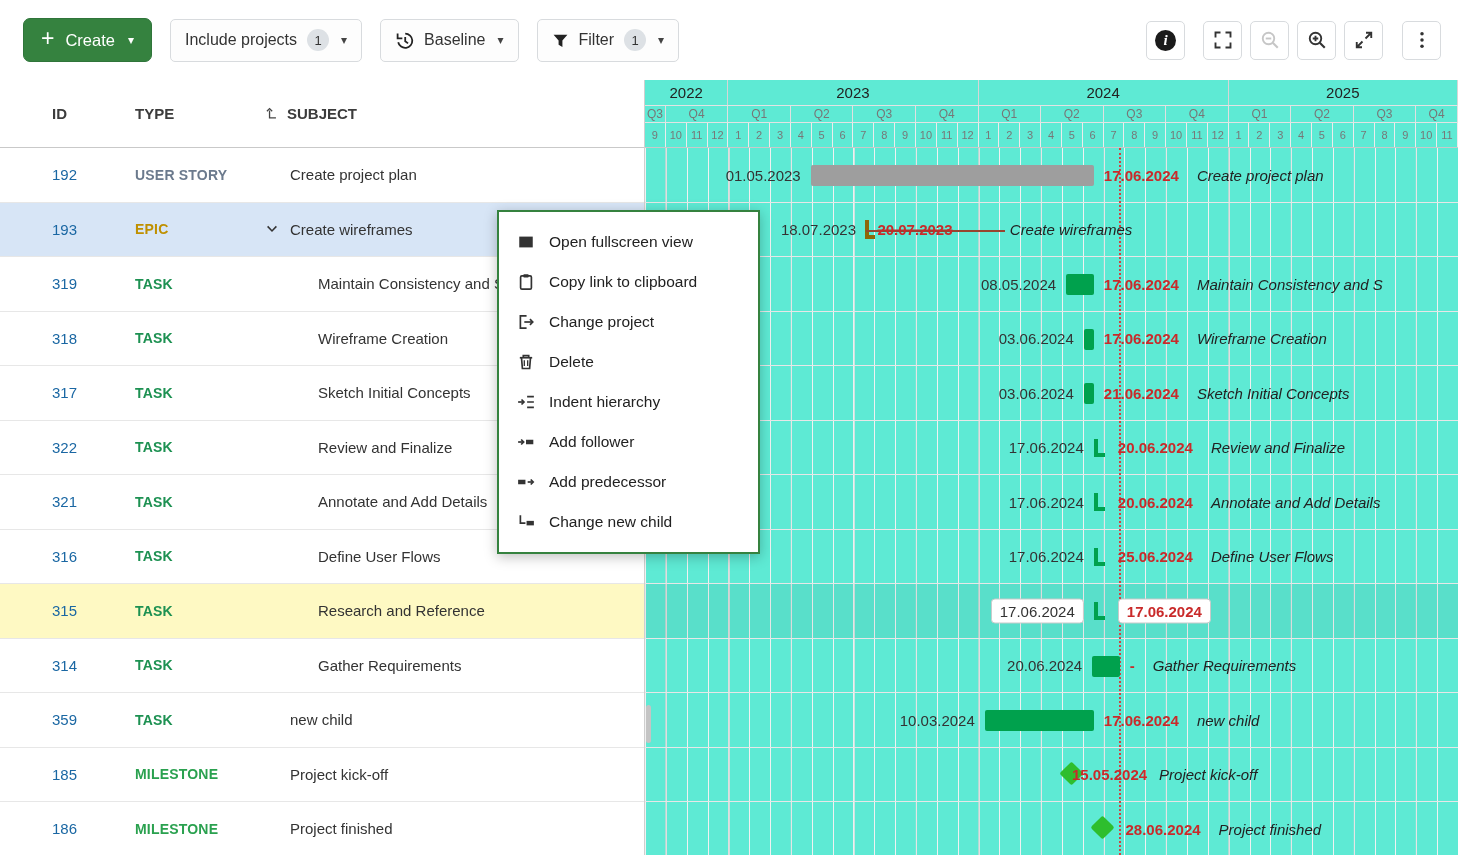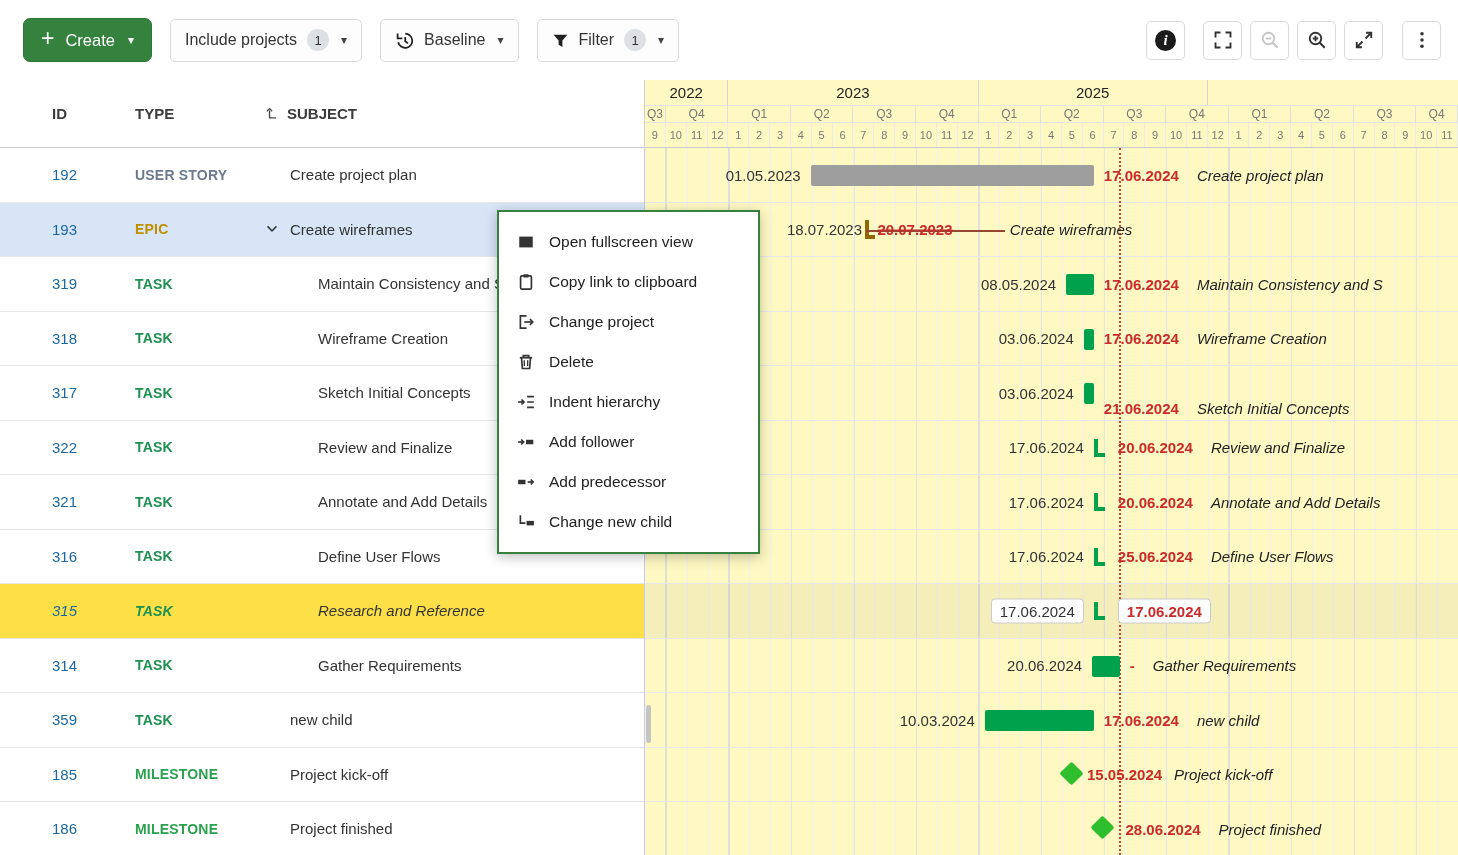--- a/index.html
+++ b/index.html
@@ -36,27 +36,27 @@
   .wp-table { width:645px; flex:none; border-right:1px solid #cfcfcf; background:#fff; }
   .t-header { height:68px; border-bottom:1px solid #c9c9c9; display:flex; align-items:center;
     font-weight:700; font-size:15px; color:#3c3c3c; }
   .col-id { width:135px; padding-left:52px; }
   .col-type { width:130px; }
   .col-subject { flex:1; display:flex; align-items:center; gap:8px; }
   .hier-icon { display:flex; }
   .t-row { height:54.5px; display:flex; align-items:center; border-bottom:1px solid #e7e7e7;
     font-size:15px; background:#fff; cursor:pointer; }
   .t-row.selected { background:#d7e5f6; }
-  .t-row.shaded { background:#fde047;font-style:italic; }
+  .t-row.shaded { background:#fef9c3; }
   .cell-id { width:135px; padding-left:52px; color:#1a67a3; }
   .cell-type { width:130px; font-weight:700; font-size:14px; letter-spacing:.2px; }
   .cell-subject { flex:1; display:flex; align-items:center; color:#333; overflow:hidden; white-space:nowrap; }
   .chev { display:flex; width:20px; }
   
-  .gantt { flex:1; position:relative; overflow:hidden; background:#fef9c3; }
+  .gantt { flex:1; position:relative; overflow:hidden; background:#5eead4; }
   .g-header { height:68px; border-bottom:1px solid #c9c9c9; }
   .g-years, .g-quarters, .g-months { display:flex; }
   .g-years { height:26px; border-bottom:1px solid #e3e3e3; }
   .g-quarters { height:17px; border-bottom:1px solid #e3e3e3; }
   .g-months { height:24px; }
   .g-cell { flex:none; display:flex; align-items:center; justify-content:center; overflow:hidden; }
   .g-year { font-size:15px; color:#222; border-right:1px solid #d6d6d6; }
   .g-quarter { font-size:12px; color:#777; border-right:1px solid #e0e0e0; }
   .g-month { font-size:11px; color:#777; border-right:1px solid #ececec; }
   .g-body { position:absolute; top:68px; left:0; right:0; bottom:0;
@@ -296,20 +296,21 @@
           </span>
         </div>
       </div>
   </section>
 
   <section class="gantt">
     <div class="g-header">
       <div class="g-years" id="g-years">
           <div class="g-cell g-year" style="width: 83.384px;">2022</div>
           <div class="g-cell g-year" style="width: 250.152px;">2023</div>
+          <div class="g-cell g-year" style="width: 250.152px;">2024</div>
           <div class="g-cell g-year" style="width: 229.306px;">2025</div>
         </div>
       <div class="g-quarters" id="g-quarters">
           <div class="g-cell g-quarter" style="width: 20.846px;">Q3</div>
           <div class="g-cell g-quarter" style="width: 62.538px;">Q4</div>
           <div class="g-cell g-quarter" style="width: 62.538px;">Q1</div>
           <div class="g-cell g-quarter" style="width: 62.538px;">Q2</div>
           <div class="g-cell g-quarter" style="width: 62.538px;">Q3</div>
           <div class="g-cell g-quarter" style="width: 62.538px;">Q4</div>
           <div class="g-cell g-quarter" style="width: 62.538px;">Q1</div>
@@ -368,21 +369,21 @@
           <div class="bar" style="left: 165.726px; width: 283.089px; background: rgb(158, 158, 158);"></div>
           <span class="g-start" style="left: 155.726px;">01.05.2023</span>
           <div class="g-endwrap" style="left: 458.814px;">
             <span class="g-end">17.06.2024</span>
             <span class="g-title">Create project plan</span>
           </div>
         </div>
         <div class="g-row">
           <div class="epic-bracket" style="left: 219.925px;"></div>
           <div class="epic-line" style="left: 221.385px; width: 138.834px;"></div>
-          <span class="g-start" style="left: 217px;">18.07.2023</span>
+          <span class="g-start" style="left: 211px;">18.07.2023</span>
           <div class="g-endwrap" style="left: 232.433px;">
             <span class="g-end strike">20.07.2023</span>
           </div>
           <span class="g-title g-title-abs" style="left: 364.805px;">Create wireframes</span>
         </div>
         <div class="g-row">
           <div class="bar" style="left: 421.089px; width: 27.7252px; background: rgb(0, 161, 77);"></div>
           <span class="g-start" style="left: 411.089px;">08.05.2024</span>
           <div class="g-endwrap" style="left: 458.814px;">
             <span class="g-end">17.06.2024</span>
@@ -393,21 +394,21 @@
           <div class="bar" style="left: 438.808px; width: 10.0061px; background: rgb(0, 161, 77);"></div>
           <span class="g-start" style="left: 428.808px;">03.06.2024</span>
           <div class="g-endwrap" style="left: 458.814px;">
             <span class="g-end">17.06.2024</span>
             <span class="g-title">Wireframe Creation</span>
           </div>
         </div>
         <div class="g-row">
           <div class="bar" style="left: 438.808px; width: 10.0061px; background: rgb(0, 161, 77);"></div>
           <span class="g-start" style="left: 428.808px;">03.06.2024</span>
-          <div class="g-endwrap" style="left: 458.814px; margin-top: 15px;">
+          <div class="g-endwrap" style="left: 458.814px;">
             <span class="g-end">21.06.2024</span>
             <span class="g-title">Sketch Initial Concepts</span>
           </div>
         </div>
         <div class="g-row">
           <div class="clamp" style="left: 448.814px;"></div>
           <span class="g-start" style="left: 438.814px;">17.06.2024</span>
           <div class="g-endwrap" style="left: 472.814px;">
             <span class="g-end">20.06.2024</span>
             <span class="g-title">Review and Finalize</span>
@@ -447,21 +448,21 @@
         <div class="g-row">
           <div class="bar" style="left: 339.79px; width: 109.025px; background: rgb(0, 161, 77);"></div>
           <span class="g-start" style="left: 329.79px;">10.03.2024</span>
           <div class="g-endwrap" style="left: 458.814px;">
             <span class="g-end">17.06.2024</span>
             <span class="g-title">new child</span>
           </div>
         </div>
         <div class="g-row">
           <div class="diamond" style="left: 418.301px;"></div>
-          <div class="g-endwrap" style="left: 442px; gap: 12px;">
+          <div class="g-endwrap" style="left: 427px; gap: 12px;">
             <span class="g-end">15.05.2024</span>
             <span class="g-title">Project kick-off</span>
           </div>
         </div>
         <div class="g-row">
           <div class="diamond" style="left: 448.527px;"></div>
           <div class="g-endwrap" style="left: 480.527px;">
             <span class="g-end">28.06.2024</span>
             <span class="g-title">Project finished</span>
           </div>

